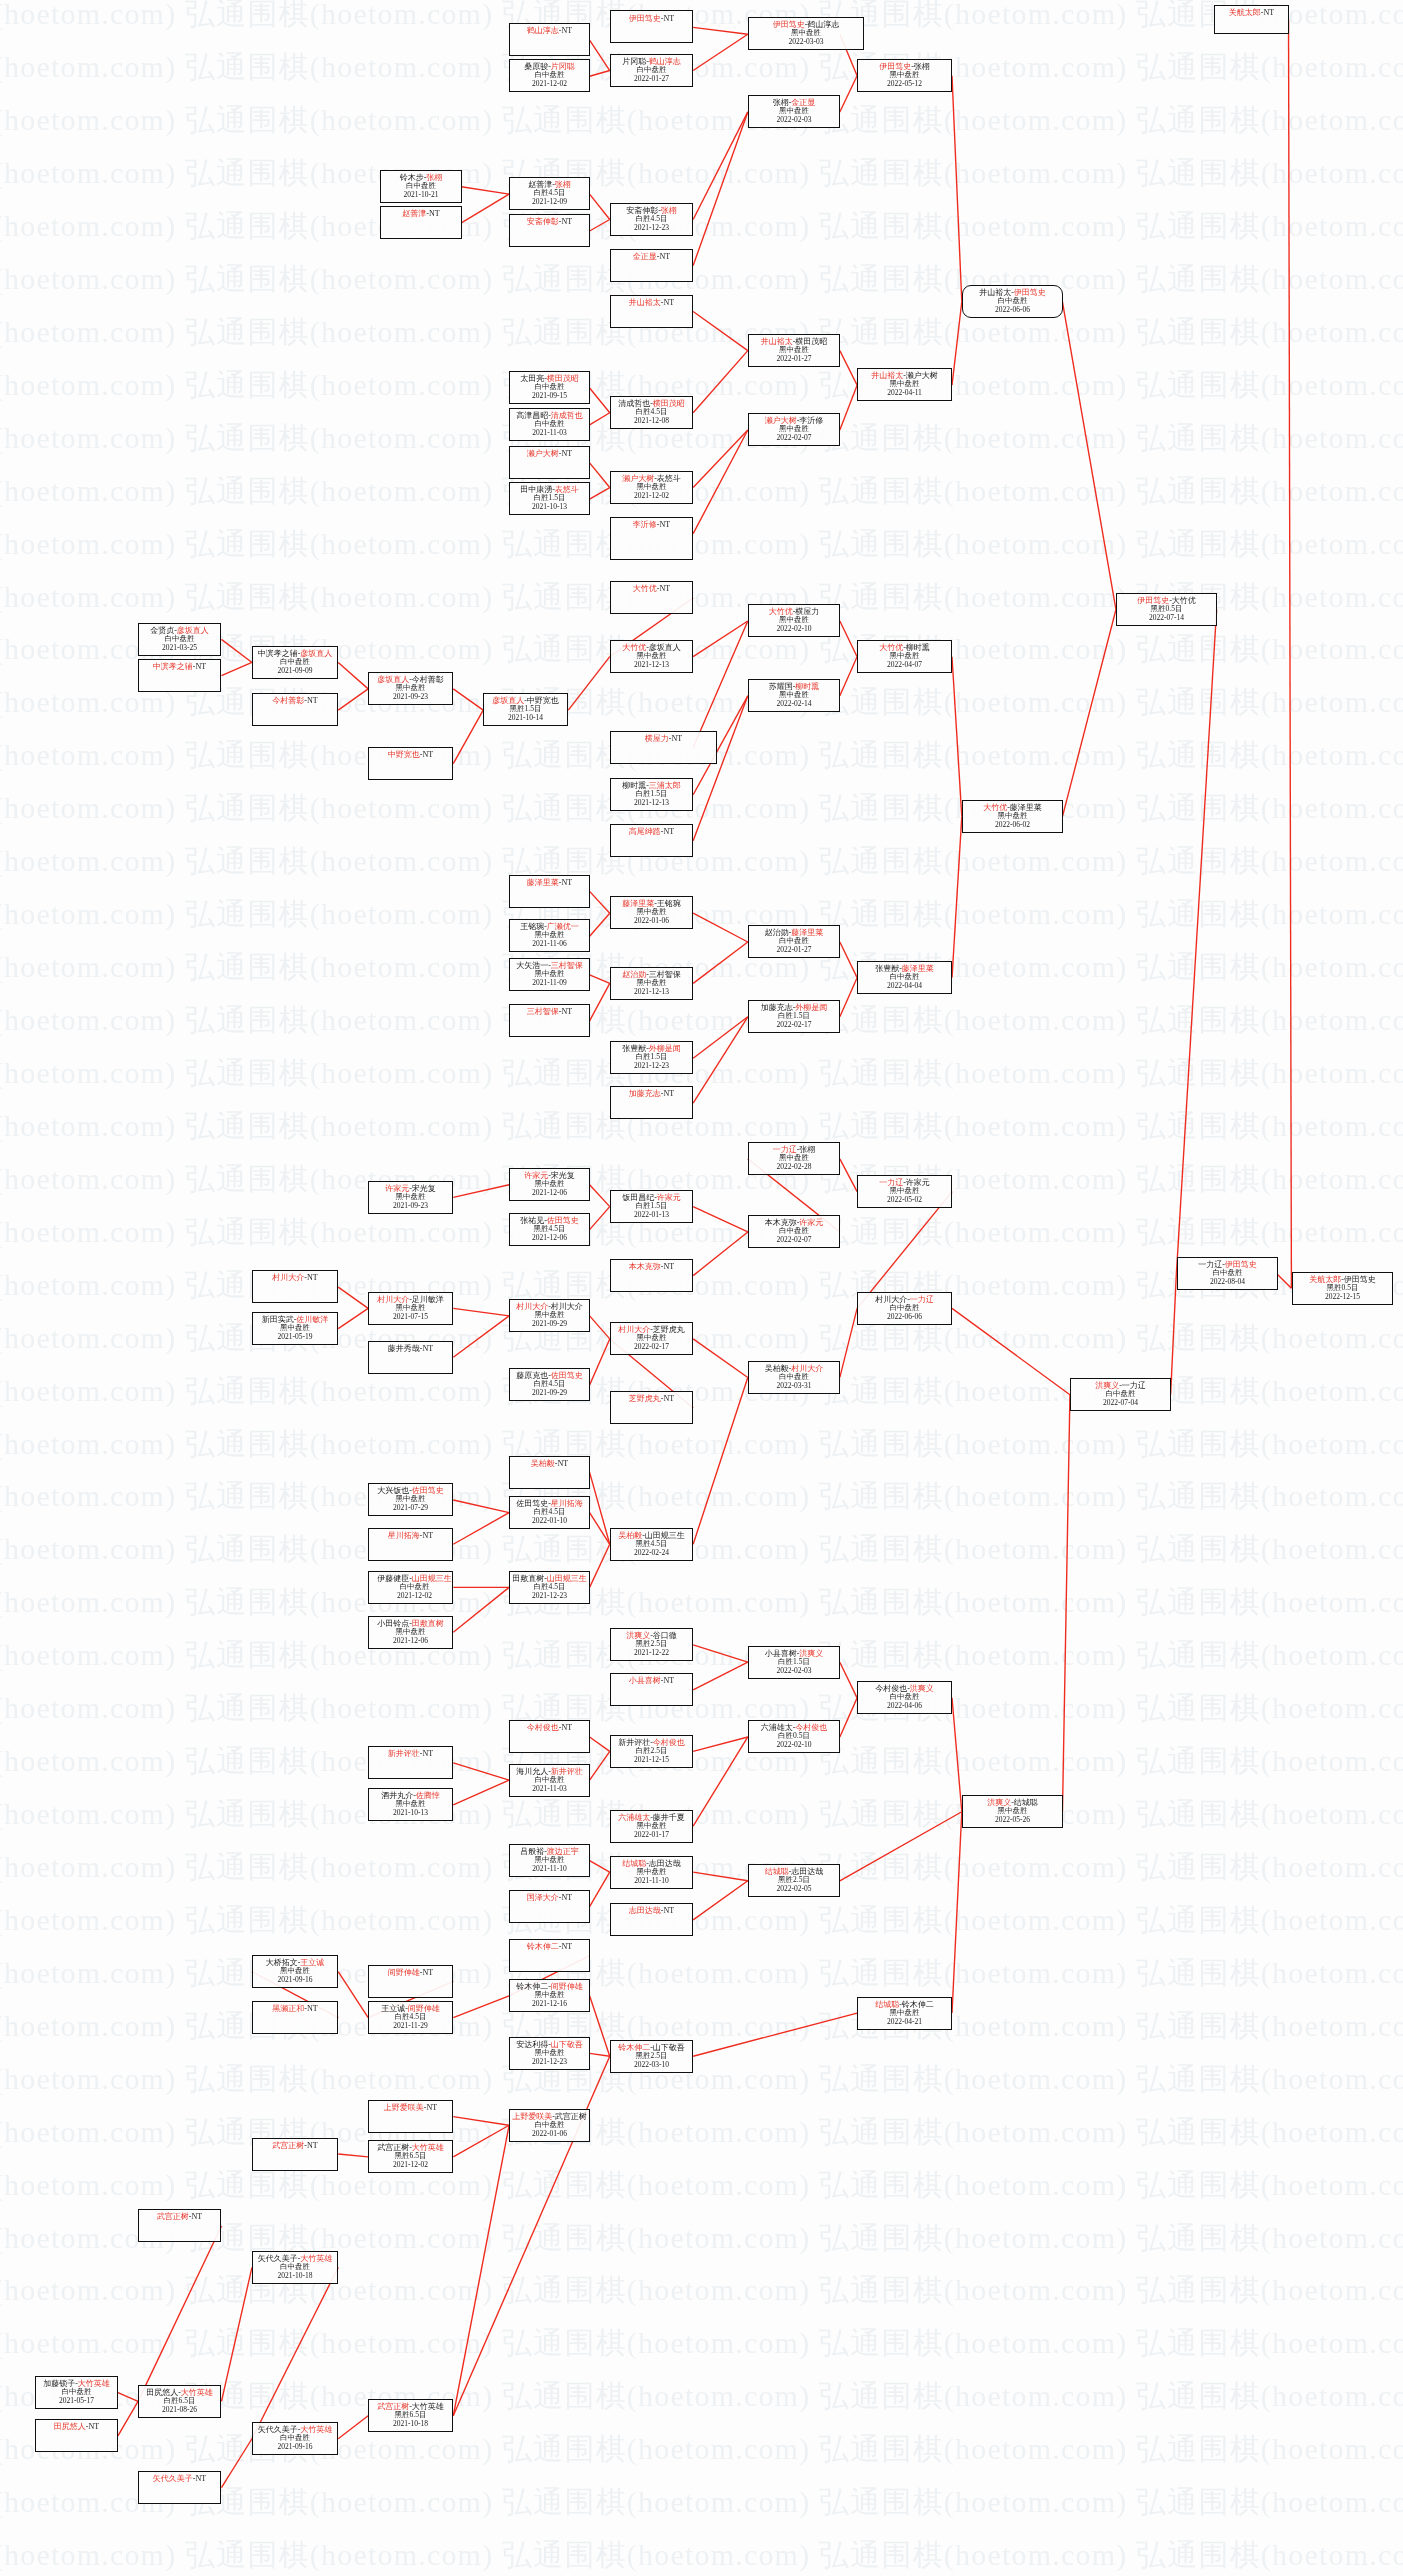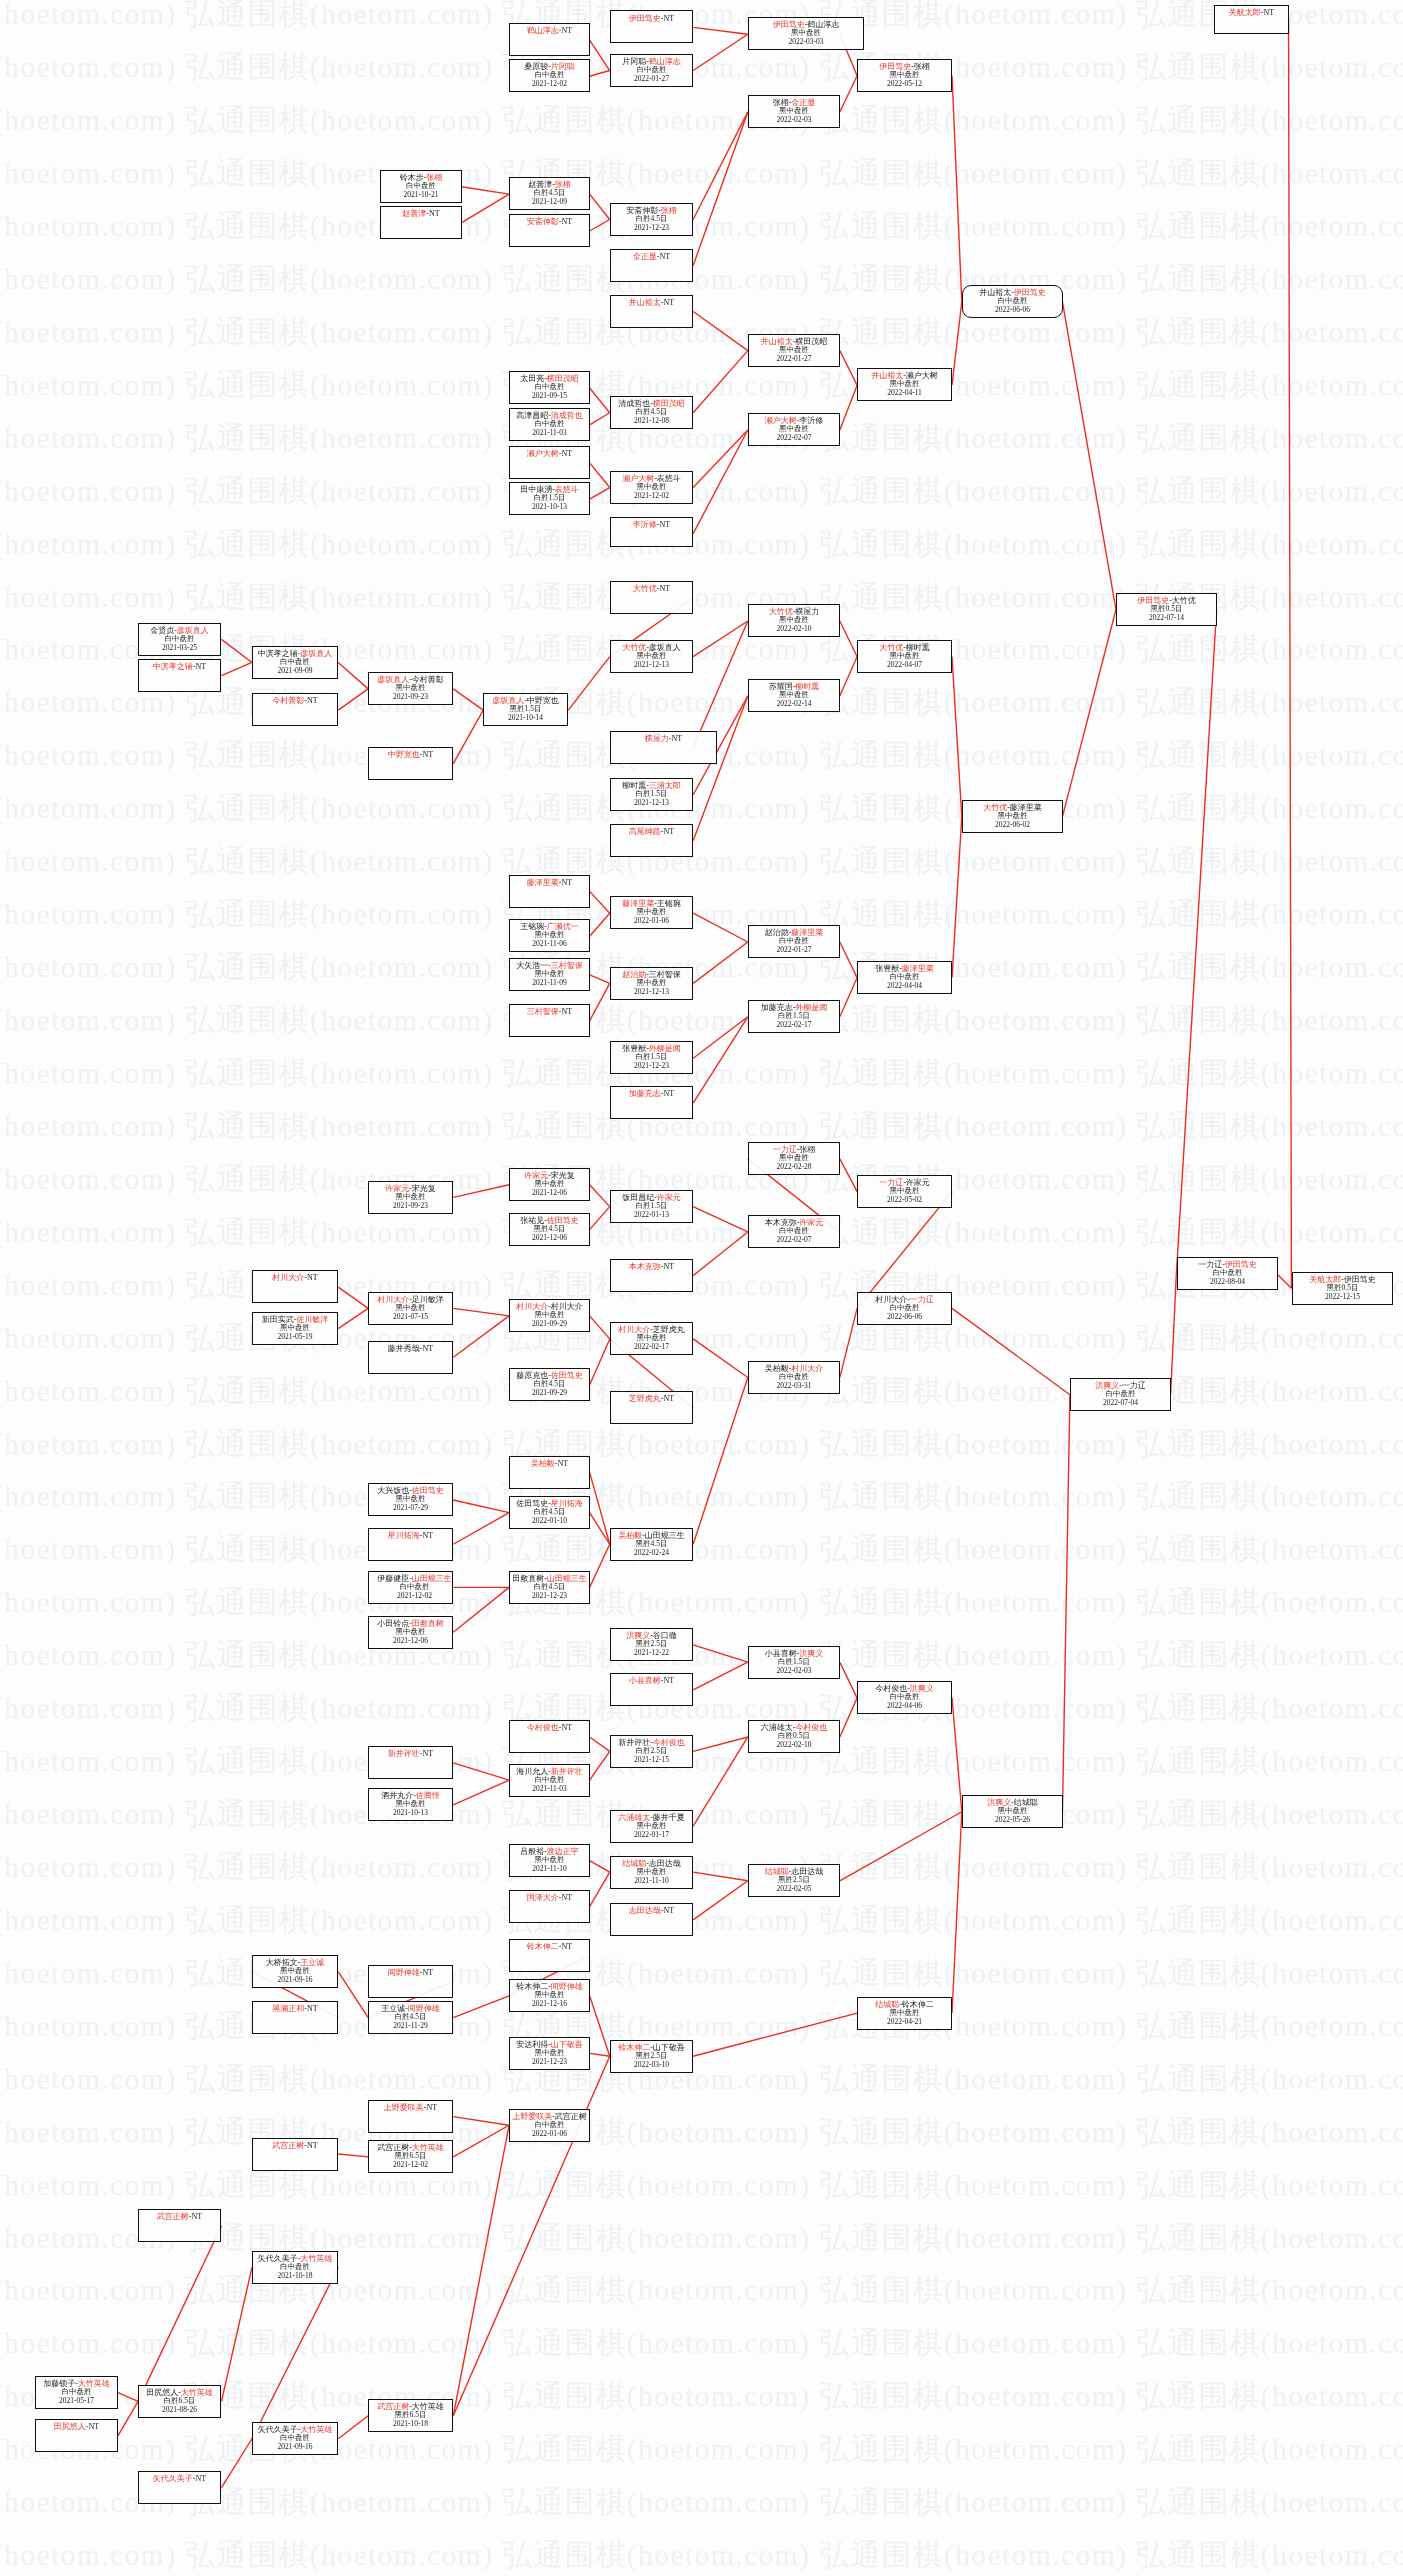--- a/index.html
+++ b/index.html
@@ -321,21 +321,21 @@
       <div class="node" style="left: 509px; top: 482px; width: 81px; height: 33px; border-color: rgb(16, 16, 16);">
         <span class="ln players"><span class="l">田中康湧</span><span class="sep">-</span><span class="w" style="color: rgb(232, 53, 42);">表悠斗</span></span>
         <span class="ln result">白胜1.5目</span>
         <span class="ln date">2021-10-13</span>
       </div>
       <div class="node" style="left: 610px; top: 471px; width: 83px; height: 33px; border-color: rgb(16, 16, 16);">
         <span class="ln players"><span class="w" style="color: rgb(232, 53, 42);">濑户大树</span><span class="sep">-</span><span class="l">表悠斗</span></span>
         <span class="ln result">黑中盘胜</span>
         <span class="ln date">2021-12-02</span>
       </div>
-      <div class="node seed" style="left: 610px; top: 517px; width: 83px; height: 30px; border-color: rgb(16, 16, 16);">
+      <div class="node seed" style="left: 610px; top: 517px; width: 83px; height: 43px; border-color: rgb(16, 16, 16);">
         <span class="ln players"><span class="w" style="color: rgb(232, 53, 42);">李沂修</span><span class="sep">-</span><span class="l">NT</span></span>
       </div>
       <div class="node" style="left: 748px; top: 413px; width: 92px; height: 33px; border-color: rgb(16, 16, 16);">
         <span class="ln players"><span class="w" style="color: rgb(232, 53, 42);">濑户大树</span><span class="sep">-</span><span class="l">李沂修</span></span>
         <span class="ln result">黑中盘胜</span>
         <span class="ln date">2022-02-07</span>
       </div>
       <div class="node" style="left: 857px; top: 368px; width: 95px; height: 33px; border-color: rgb(16, 16, 16);">
         <span class="ln players"><span class="w" style="color: rgb(232, 53, 42);">井山裕太</span><span class="sep">-</span><span class="l">濑户大树</span></span>
         <span class="ln result">黑中盘胜</span>

